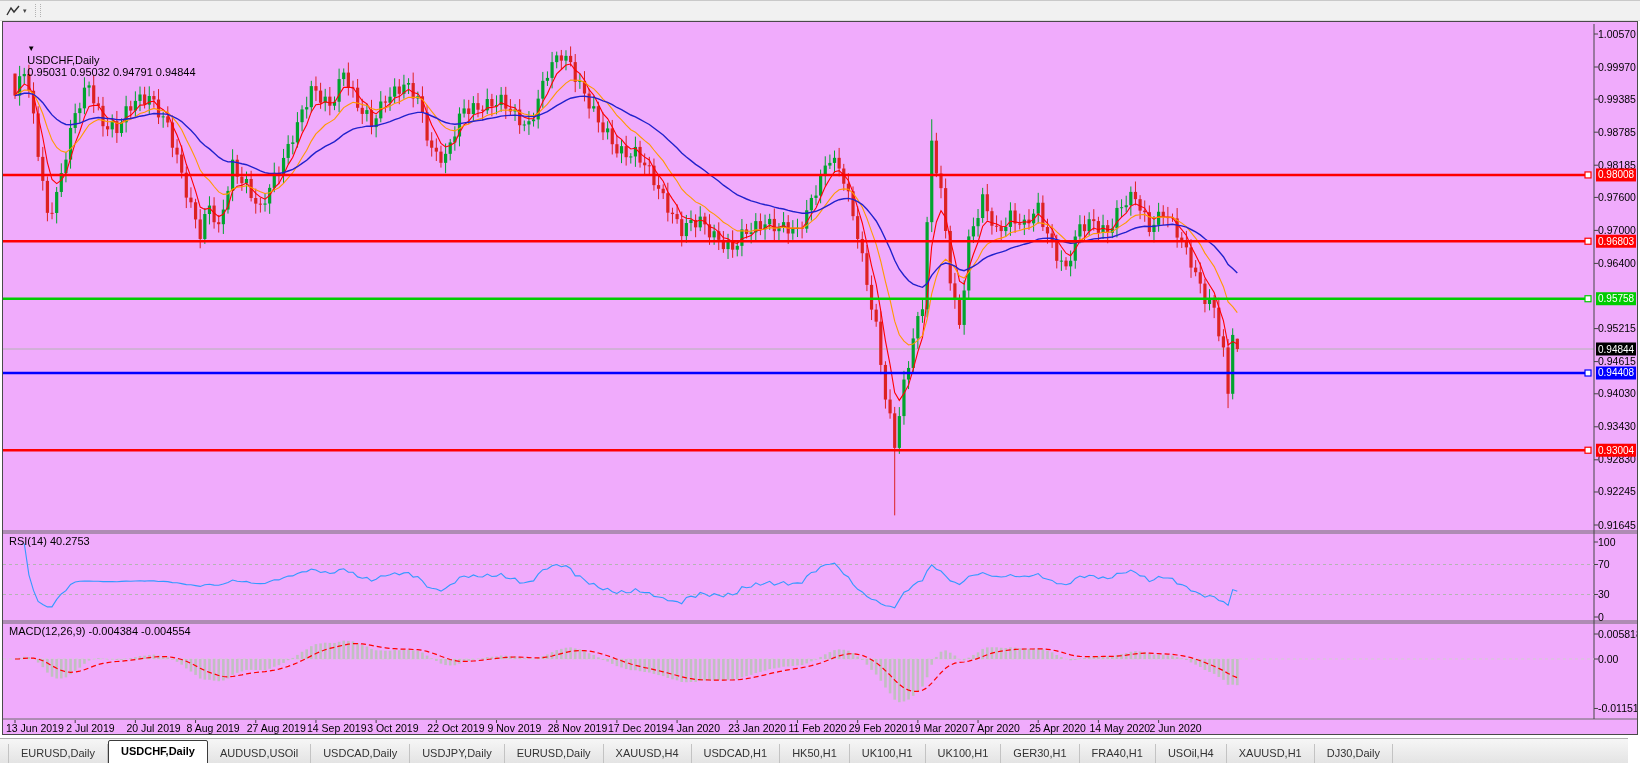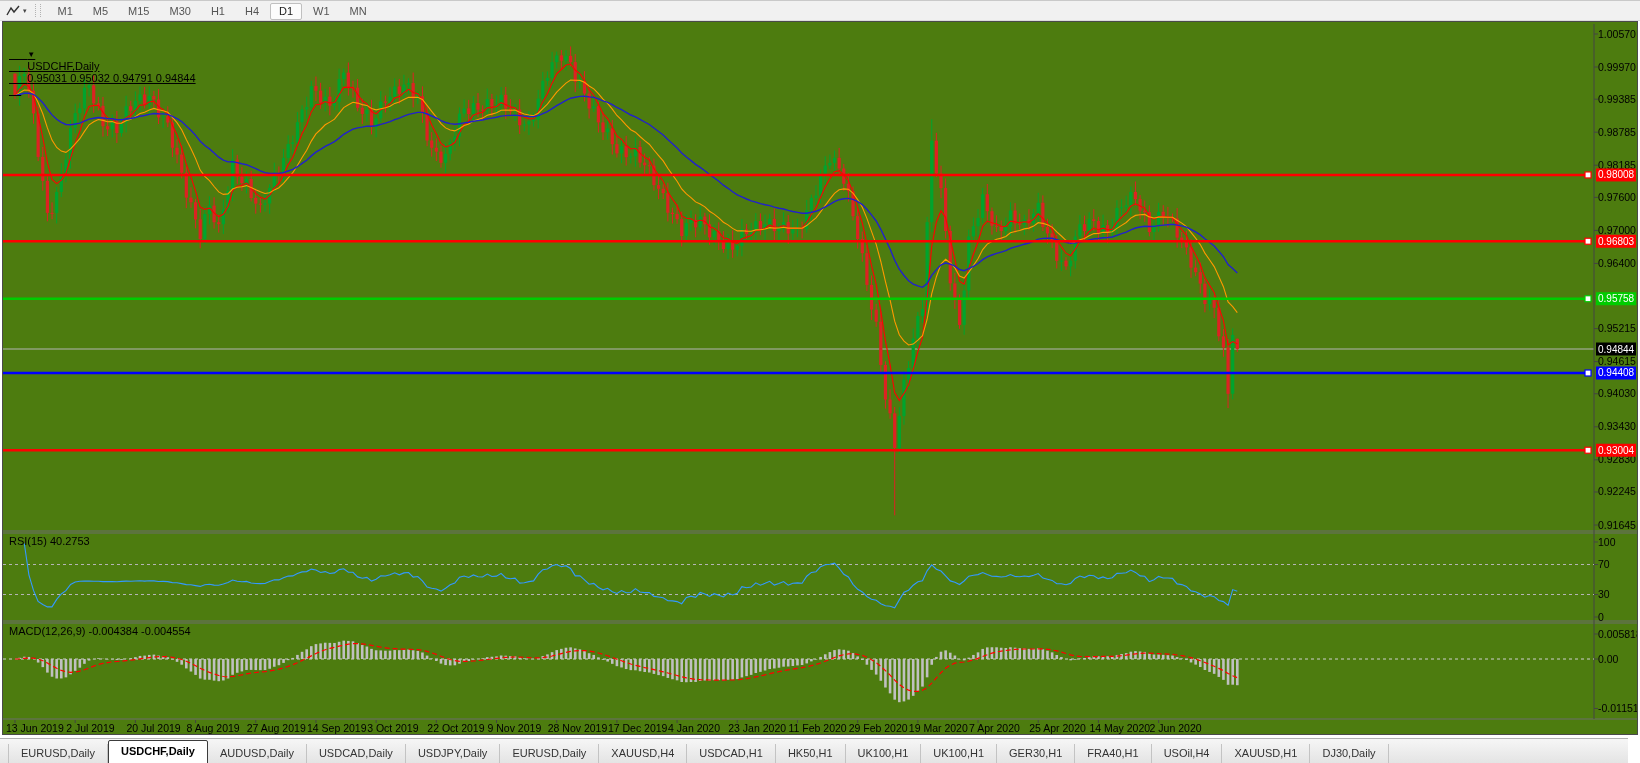--- a/index.html
+++ b/index.html
@@ -8,25 +8,25 @@
   
   .toolbar{position:absolute;top:0;left:0;right:0;height:19px;background:#f1f1f1;
            border-bottom:1px solid #dcdcdc;display:flex;align-items:center;padding-left:3px;}
   .tool-icon{display:flex;align-items:center;gap:2px;padding:0 3px;height:16px;cursor:pointer;}
   .tool-icon .caret{font-size:7px;color:#444;line-height:1;}
   .grip{width:4px;height:13px;border-left:1px dotted #b3b3b3;border-right:1px dotted #b3b3b3;margin:0 7px 0 5px;}
   .tf{font:11px "Liberation Sans",sans-serif;color:#555;background:transparent;border:1px solid transparent;
       height:17px;padding:0 8px;margin:0 1px;cursor:pointer;border-radius:2px;}
   .tf.active{background:#fcfcfc;border:1px solid #c0c0c0;color:#1a1a1a;}
   
-  .chart-window{position:absolute;top:20px;left:2px;width:1636px;height:714px;background:#4d7c0f;
+  .chart-window{position:absolute;top:20px;left:2px;width:1636px;height:714px;background:#f0abfc;
                 border:1px solid #4a4a4a;box-sizing:border-box;}
   .chart-window svg{position:absolute;left:0;top:0;}
   .pane-label{position:absolute;left:6px;font-size:11px;color:#000;z-index:4;white-space:pre;}
-  .title-row{top:14px;text-decoration:underline;}
+  .title-row{top:8px;}
   .collapse-caret{font-size:8px;color:#000;margin-right:4px;vertical-align:1px;}
   .title-sym{margin-right:10px;}
   svg text{font:10.5px "Liberation Sans",sans-serif;fill:#000;}
   svg text.badge-txt{font:10px "Liberation Sans",sans-serif;fill:#fff;}
   
   .tabbar{position:absolute;left:0;right:12px;top:737px;height:26px;background:linear-gradient(#f6f6f6,#e3e3e3);
           border-top:1px solid #b0b0b0;display:flex;align-items:flex-end;padding-left:8px;box-sizing:border-box;}
   .tab{font-size:11px;color:#333;padding:3px 12px 4px;border-right:1px solid #c3c3c3;cursor:pointer;
        white-space:nowrap;height:13px;line-height:13px;}
   .tab:first-child{border-left:1px solid #c3c3c3;}
@@ -39,21 +39,20 @@
 <div class="app">
 
   <div class="toolbar">
     <div class="tool-icon">
       <svg width="15" height="14">
         <polyline points="1,11 5,4 8,8 13,2" fill="none" stroke="#333" stroke-width="1.4"></polyline>
       </svg>
       <span class="caret">▾</span>
     </div>
     <div class="grip"></div>
-    <span id="tf-buttons"><button class="tf">M1</button><button class="tf">M5</button><button class="tf">M15</button><button class="tf">M30</button><button class="tf">H1</button><button class="tf">H4</button><button class="tf active">D1</button><button class="tf">W1</button><button class="tf">MN</button></span>
   </div>
 
   <div class="chart-window">
     <svg id="chart-svg" width="1634" height="712">
         <line x1="0" y1="327.01019607843165" x2="1591" y2="327.01019607843165" stroke="#b4b4b4" stroke-width="1"></line>
         <g>
           <line x1="12" y1="51.61008403361333" x2="12" y2="76.9165266106444" stroke="#dd2222" stroke-width="1"></line>
           <rect x="10.4" y="51.61008403361333" width="3.2" height="22.005602240896366" fill="#dd2222"></rect>
           <line x1="16.63" y1="43.89060779686396" x2="16.63" y2="83.66083610243635" stroke="#00a42e" stroke-width="1"></line>
           <rect x="15.03" y="54.19957491832928" width="3.2" height="19.416111356180416" fill="#00a42e"></rect>
@@ -989,28 +988,28 @@
           <line x1="1155.61" y1="698" x2="1155.61" y2="701" stroke="#444"></line>
           <text x="1146.61" y="710">2 Jun 2020</text>
         </g>
       </svg>
 
     <div class="pane-label title-row">
       <span class="collapse-caret">▼</span>
       <span class="title-sym">USDCHF,Daily</span>
       <span>0.95031 0.95032 0.94791 0.94844</span>
     </div>
-    <div class="pane-label" style="top:513px">RSI(15) 40.2753</div>
+    <div class="pane-label" style="top:513px">RSI(14) 40.2753</div>
     <div class="pane-label" style="top:603px">MACD(12,26,9) -0.004384 -0.004554</div>
   </div>
 
   <div class="tabbar" id="tabbar">
       <div class="tab">EURUSD,Daily</div>
       <div class="tab active">USDCHF,Daily</div>
-      <div class="tab">AUDUSD,Daily</div>
+      <div class="tab">AUDUSD,USOil</div>
       <div class="tab">USDCAD,Daily</div>
       <div class="tab">USDJPY,Daily</div>
       <div class="tab">EURUSD,Daily</div>
       <div class="tab">XAUUSD,H4</div>
       <div class="tab">USDCAD,H1</div>
       <div class="tab">HK50,H1</div>
       <div class="tab">UK100,H1</div>
       <div class="tab">UK100,H1</div>
       <div class="tab">GER30,H1</div>
       <div class="tab">FRA40,H1</div>

